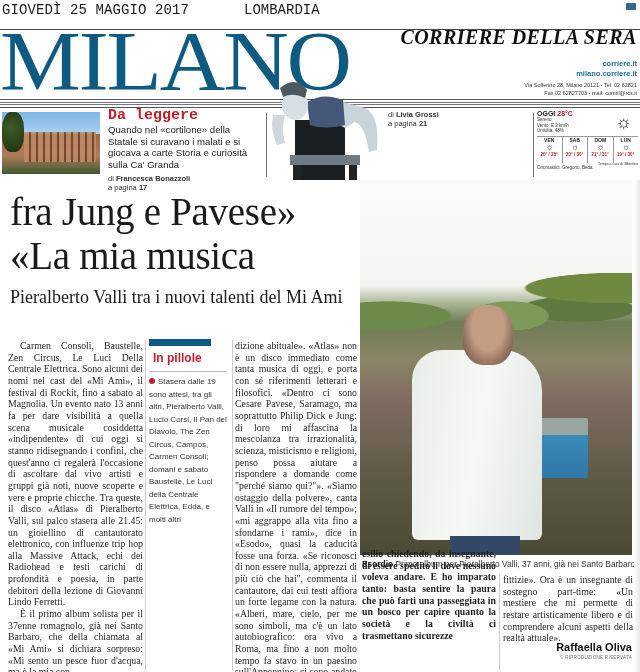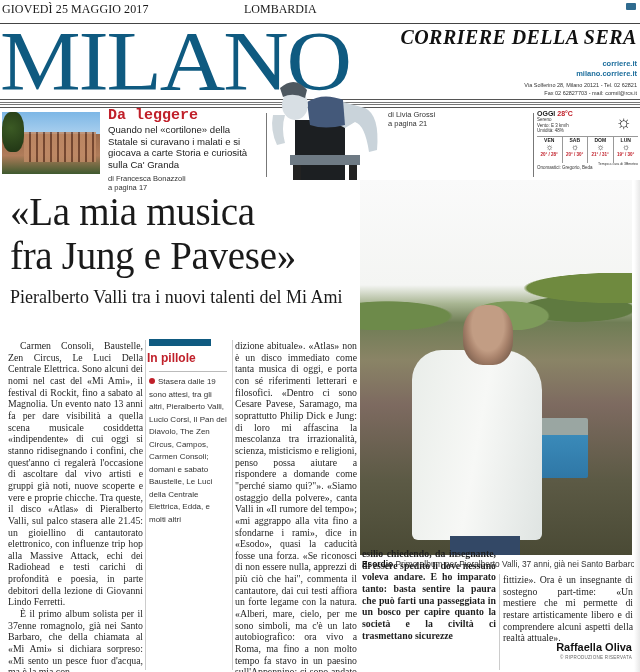--- a/index.html
+++ b/index.html
@@ -1,34 +1,34 @@
 <!DOCTYPE html>
 <html><head>
 <meta charset="utf-8">
 <style>
   * { box-sizing: border-box; margin: 0; padding: 0; }
   body { width: 640px; height: 672px; background: #fff; overflow: hidden; position: relative; font-family: "Liberation Serif", serif; color: #1a1a1a; }
-  .topbar { position: absolute; top: 0; left: 0; width: 640px; height: 24px; border-bottom: 1.5px solid #444; font-size: 12px; font-family: Liberation Serif, serif; }
+  .topbar { position: absolute; top: 0; left: 0; width: 640px; height: 30px; border-bottom: 1.5px solid #444; font-size: 14px; font-family: Liberation Mono, monospace; }
   .topbar .date { position: absolute; left: 2px; top: 2px; letter-spacing: 0.1px; }
   .topbar .region { position: absolute; left: 244px; top: 2px; }
   .topbar .cam { position: absolute; right: 4px; top: 3px; width: 10px; height: 7px; background: #2f6b8f; border-radius: 1px; }
   .masthead { position: absolute; top: 20px; left: 0; font-family: "Liberation Serif", serif; font-size: 84px; line-height: 84px; color: #0f5a80; letter-spacing: -2px; transform: scaleX(1.08); transform-origin: left; }
   .brand { position: absolute; top: 25px; right: 3px; font-family: "Liberation Serif", serif; font-weight: 900; font-style: italic; font-size: 21px; letter-spacing: 0.5px; color: #111; transform: scaleX(0.95); transform-origin: right; }
   .links { position: absolute; right: 3px; top: 59px; text-align: right; font-family: "Liberation Sans", sans-serif; font-weight: bold; font-size: 7.5px; color: #1b6d9c; line-height: 10px; }
   .addr { position: absolute; right: 3px; top: 81px; text-align: right; font-family: "Liberation Sans", sans-serif; font-size: 5.5px; line-height: 8px; color: #333; }
   .rules { position: absolute; top: 99px; left: 0; width: 640px; height: 9px; border-top: 1.5px solid #555; border-bottom: 1.5px solid #555; }
   .rules::after { content: ""; position: absolute; left: 0; right: 0; top: 2px; height: 1px; background: #777; box-shadow: 0 2px 0 #777; }
   .teaser { position: absolute; top: 108px; height: 72px; }
   .teaser .img1 { position: absolute; left: 2px; top: 4px; width: 98px; height: 62px; background: linear-gradient(180deg,#7db7e6 0%,#a9cfee 35%,#9b6a4b 36%,#b07c5a 70%,#3e5a2f 100%); }
   .teaser .img1::before { content:""; position:absolute; left:0; top:0; width:22px; height:40px; background: radial-gradient(circle at 40% 40%, #3b5a24, #1f3314); border-radius: 40%; }
   .teaser .img1::after { content:""; position:absolute; left:22px; top:20px; right:4px; height:30px; background: repeating-linear-gradient(90deg,#c08a66 0 5px,#6c3f2a 5px 7px); opacity:0.85; }
   .kicker { font-family: Liberation Mono, monospace; font-weight: bold; color: #c0202a; font-size: 15px; line-height: 16px; }
   .teaser-text { font-family: "Liberation Sans", sans-serif; font-size: 9.6px; line-height: 11.5px; color: #222; }
   .byline { font-family: "Liberation Sans", sans-serif; font-size: 7.5px; line-height: 9px; color: #333; margin-top: 4px; }
-  .byline b { font-weight: normal; margin-top: 22px; }
+  .byline b { font-weight: bold; margin-top: 22px; }
   .vdiv { position: absolute; width: 1px; background: #777; }
   .performer { position: absolute; left: 265px; top: 70px; width: 120px; height: 112px; }
   .riccardo-text { font-family: "Liberation Sans", sans-serif; font-size: 14.5px; line-height: 16px; color: #222; }
   .weather { position: absolute; left: 537px; top: 110px; width: 101px; height: 68px; font-family: "Liberation Sans", sans-serif; }
   .weather .today { font-size: 7px; font-weight: bold; }
   .weather .today span { color: #c0202a; }
   .weather .small { font-size: 4.5px; line-height: 5.5px; color: #333; }
   .weather .sun-big { position: absolute; right: 6px; top: 3px; font-size: 18px; line-height: 18px; color: #111; }
   .days { position: absolute; left: 0; top: 26px; width: 101px; display: flex; border-top: 1px solid #999; }
   .day { flex: 1; text-align: center; border-right: 1px solid #999; height: 26px; }
@@ -38,21 +38,21 @@
   .day .dt { font-size: 4.5px; color: #c0202a; font-weight: bold; }
   .weather .foot { position: absolute; top: 55px; left: 0; font-size: 4.5px; color: #333; width: 101px; }
   .weather .foot .src { position: absolute; right: 0; top: -3px; font-size: 3.5px; }
   .headline { position: absolute; left: 10px; top: 190px; font-family: "Liberation Serif", serif; font-size: 39px; line-height: 44px; color: #1a1a1a; letter-spacing: -0.3px; }
   .subhead { position: absolute; left: 10px; top: 287px; font-family: "Liberation Serif", serif; font-size: 18px; line-height: 20px; color: #1a1a1a; }
   .col { position: absolute; font-family: "Liberation Serif", serif; font-size: 9.8px; line-height: 11.65px; color: #1f1f1f; text-align: justify; hyphens: manual; }
   .col p { text-indent: 12px; }
   .col p.noind { text-indent: 0; }
   .pillole { position: absolute; left: 147px; top: 339px; width: 82px; font-family: "Liberation Sans", sans-serif; }
   .pillole .bar { height: 7px; background: #0f5a80; width: 62px; margin-left: 2px; }
-  .pillole .title { color: #c0202a; font-weight: bold; font-size: 12px; margin-top: 5px; margin-left: 0; }
+  .pillole .title { color: #c0202a; font-weight: bold; font-size: 12px; margin-top: 5px; margin-left: 6px; }
   .pillole .item { font-size: 8px; line-height: 12.5px; color: #333; margin-left: 2px; margin-top: 4px; }
   .pillole .item .dot { display: inline-block; width: 6px; height: 6px; border-radius: 50%; background: #c0202a; margin-right: 3px; }
   .pillole .sep { height: 1px; background: #bbb; margin: 6px 2px 4px 2px; }
   .photo { position: absolute; left: 360px; top: 180px; width: 272px; height: 375px; overflow: hidden; background: linear-gradient(180deg,#fafafa 0%,#f4f5f3 28%,#a8b592 33%,#6f7d55 38%,#8a8466 48%,#7d6a60 60%,#5c5a45 80%,#4a4a35 100%); }
   .photo .trees { position: absolute; left: 0; top: 80px; width: 272px; height: 70px; background: radial-gradient(ellipse at 10% 80%,#6d8a4a 0 18%,transparent 19%), radial-gradient(ellipse at 95% 40%,#6f8a3f 0 25%,transparent 26%), radial-gradient(ellipse at 55% 80%,#7d9a5a 0 18%,transparent 19%), radial-gradient(ellipse at 80% 70%,#5f7a40 0 18%,transparent 19%); }
   .photo .shirt { position: absolute; left: 52px; top: 170px; width: 130px; height: 190px; background: linear-gradient(100deg,#e9ede9,#f7f8f6 50%,#dfe4e2); border-radius: 30px 40px 6px 6px; }
   .photo .head { position: absolute; left: 103px; top: 125px; width: 50px; height: 60px; background: radial-gradient(ellipse at 50% 35%, #c29d84 0 45%, #a9836c 60%, #5b4638 100%); border-radius: 45% 45% 40% 40%; }
   .photo .case { position: absolute; left: 170px; top: 238px; width: 58px; height: 60px; background: linear-gradient(180deg,#9aa6a2 0 28%,#3a8ab9 29%,#2f77a6 100%); border-radius: 2px; }
   .photo .jeans { position: absolute; left: 90px; top: 356px; width: 70px; height: 20px; background: #334866; }
   .caption { position: absolute; left: 362px; top: 559px; font-family: "Liberation Sans", sans-serif; font-size: 8.4px; color: #333; white-space: nowrap; }
@@ -150,22 +150,22 @@
       <div class="dt">19° / 30°</div>
     </div>
   </div>
   <div class="foot">
     <span>Onomastici: Gregorio, Beda</span>
     <span class="src">Tempo a cura di 3Bmeteo</span>
   </div>
 </div>
 
 <div class="headline">
+  <div>fra Jung e Pavese»</div>
   <div>«La mia musica</div>
-  <div>fra Jung e Pavese»</div>
 </div>
 <div class="subhead">Pieralberto Valli tra i nuovi talenti del Mi Ami</div>
 
 <div class="col" style="left:8px;top:340px;width:135px;">
   <p>Carmen Consoli, Baustelle, Zen Circus, Le Luci Della Centrale Elettrica. Sono alcuni dei nomi nel cast del «Mi Ami», il festival di Rockit, fino a sabato al Magnolia. Un evento nato 13 anni fa per dare visibilità a quella scena musicale cosiddetta «indipendente» di cui oggi si stanno ridisegnando i confini, che quest'anno ci regalerà l'occasione di ascoltare dal vivo artisti e gruppi già noti, nuove scoperte e vere e proprie chicche. Tra queste, il disco «Atlas» di Pieralberto Valli, sul palco stasera alle 21.45: un gioiellino di cantautorato elettronico, con influenze trip hop alla Massive Attack, echi dei Radiohead e testi carichi di profondità e poesia, in parte debitori della lezione di Giovanni Lindo Ferretti.</p>
   <p>È il primo album solista per il 37enne romagnolo, già nei Santo Barbaro, che della chiamata al «Mi Ami» si dichiara sorpreso: «Mi sento un pesce fuor d'acqua, ma è la mia con-</p>
 </div>
 <div class="vdiv" style="left:145px;top:340px;height:330px;background:#ccc;"></div>
 
 <div class="pillole">

